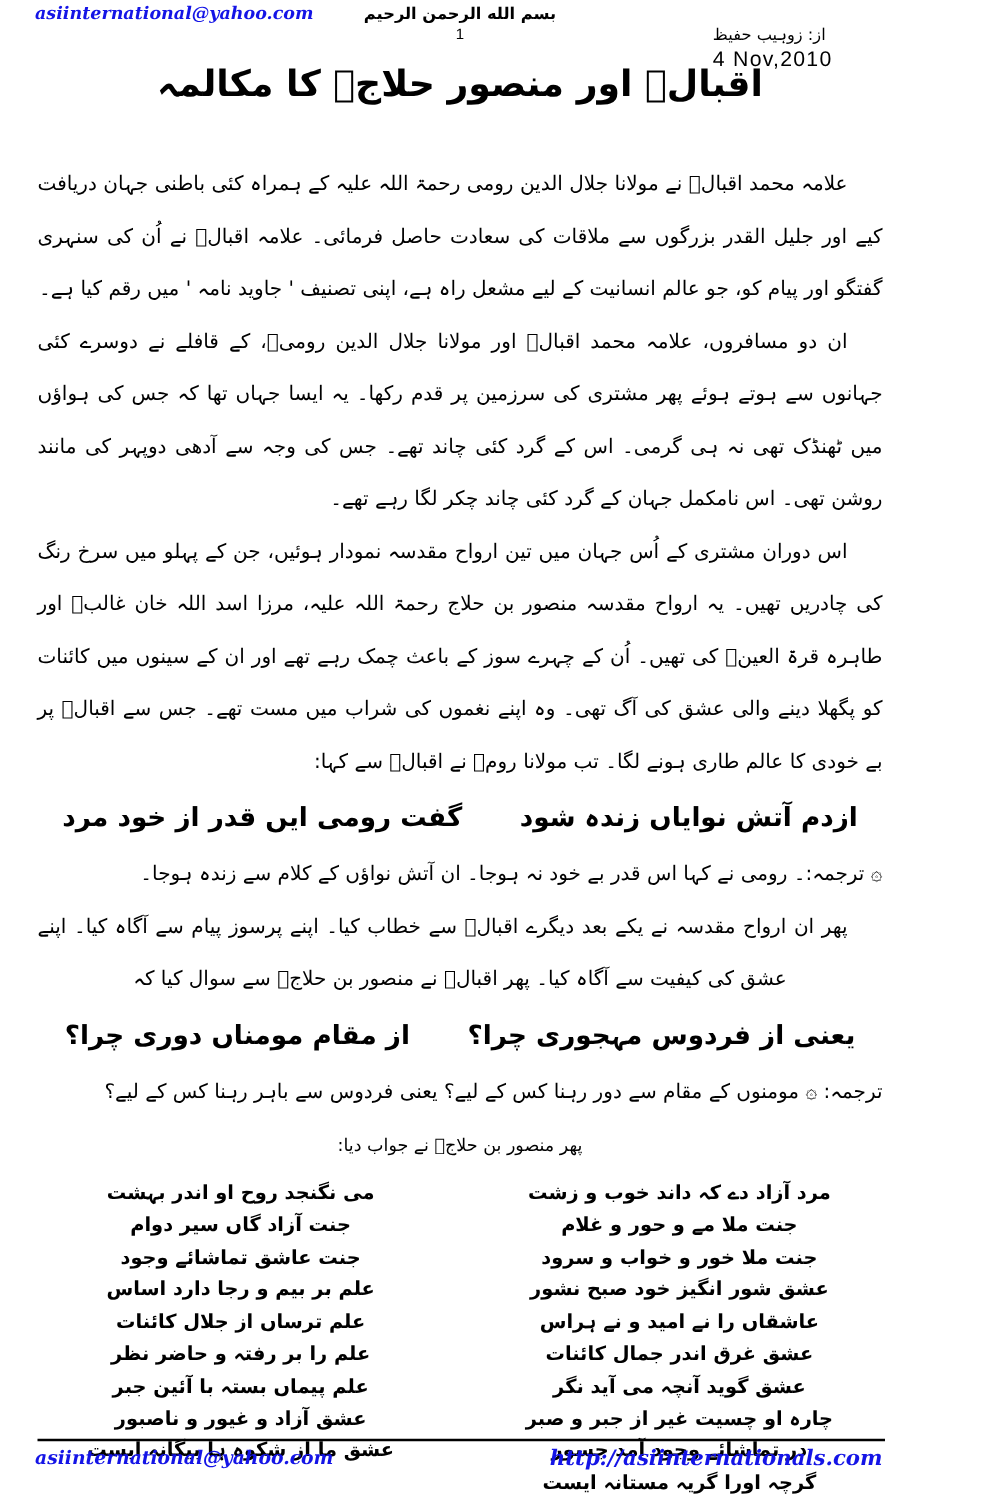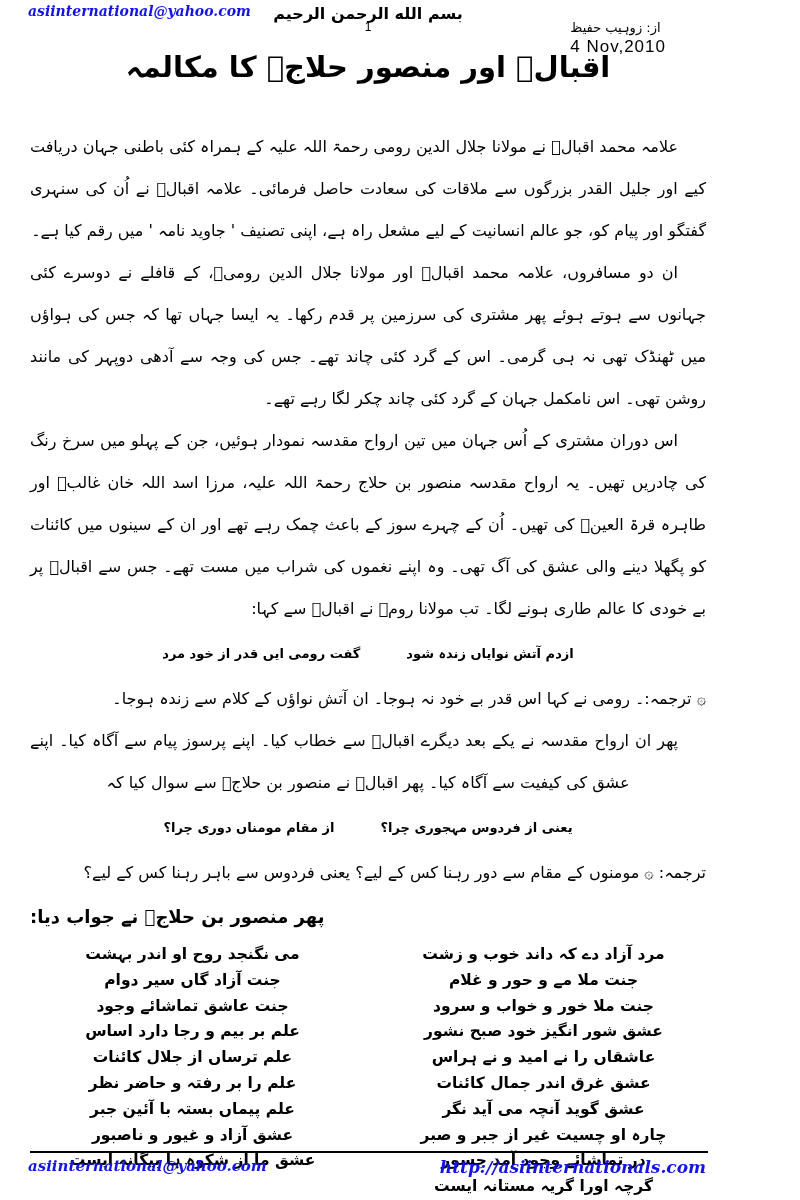--- a/index.html
+++ b/index.html
@@ -15,21 +15,21 @@
   
   .email-top {
     position:absolute; top:3px; left:28px;
     font-family:"DejaVu Serif", serif;
     font-style:italic; font-weight:bold;
     font-size:14px; color:#1414e6;
     text-decoration:none;
   }
   .bismillah {
     position:absolute; top:4px; left:0; width:100%;
-    text-align:center; font-size:16px; font-weight:bold;
+    text-align:center; font-size:13px; font-weight:bold;
     direction:rtl;
   }
   .page-number {
     position:absolute; top:20px; left:0; width:100%;
     text-align:center;
     font-family:"Liberation Sans", sans-serif;
     font-size:12px;
   }
   .byline-block {
     position:absolute; top:20px; right:70px;
@@ -52,31 +52,31 @@
     direction:rtl;
   }
   .para {
     font-size:16px; line-height:42px;
     text-align:justify; text-indent:28px;
   }
   .para.center-last { text-align-last:center; }
   .couplet {
     display:flex; direction:ltr;
     justify-content:center; gap:46px;
-    font-weight:bold; font-size:13px;
+    font-weight:bold; font-size:21px;
     line-height:34px; margin:7px 0;
   }
   .couplet span { direction:rtl; unicode-bidi:embed; white-space:nowrap; }
   .translation {
     font-size:16px; line-height:42px;
     text-align:right; direction:rtl;
   }
   .answer-intro {
-    font-size:18px; line-height:42px;
-    text-align:left; direction:rtl; margin-top:2px;font-weight:bold;
+    font-size:14px; line-height:42px;
+    text-align:center; direction:rtl; margin-top:2px;
   }
   .verse-grid {
     direction:rtl;
     width:660px; margin:4px auto 0;
     display:grid; grid-template-columns:1fr 1fr; column-gap:42px;
     font-weight:bold; font-size:15.5px; line-height:25.8px;
     text-align:center;
   }
   .verse-cell { white-space:nowrap; }
   

